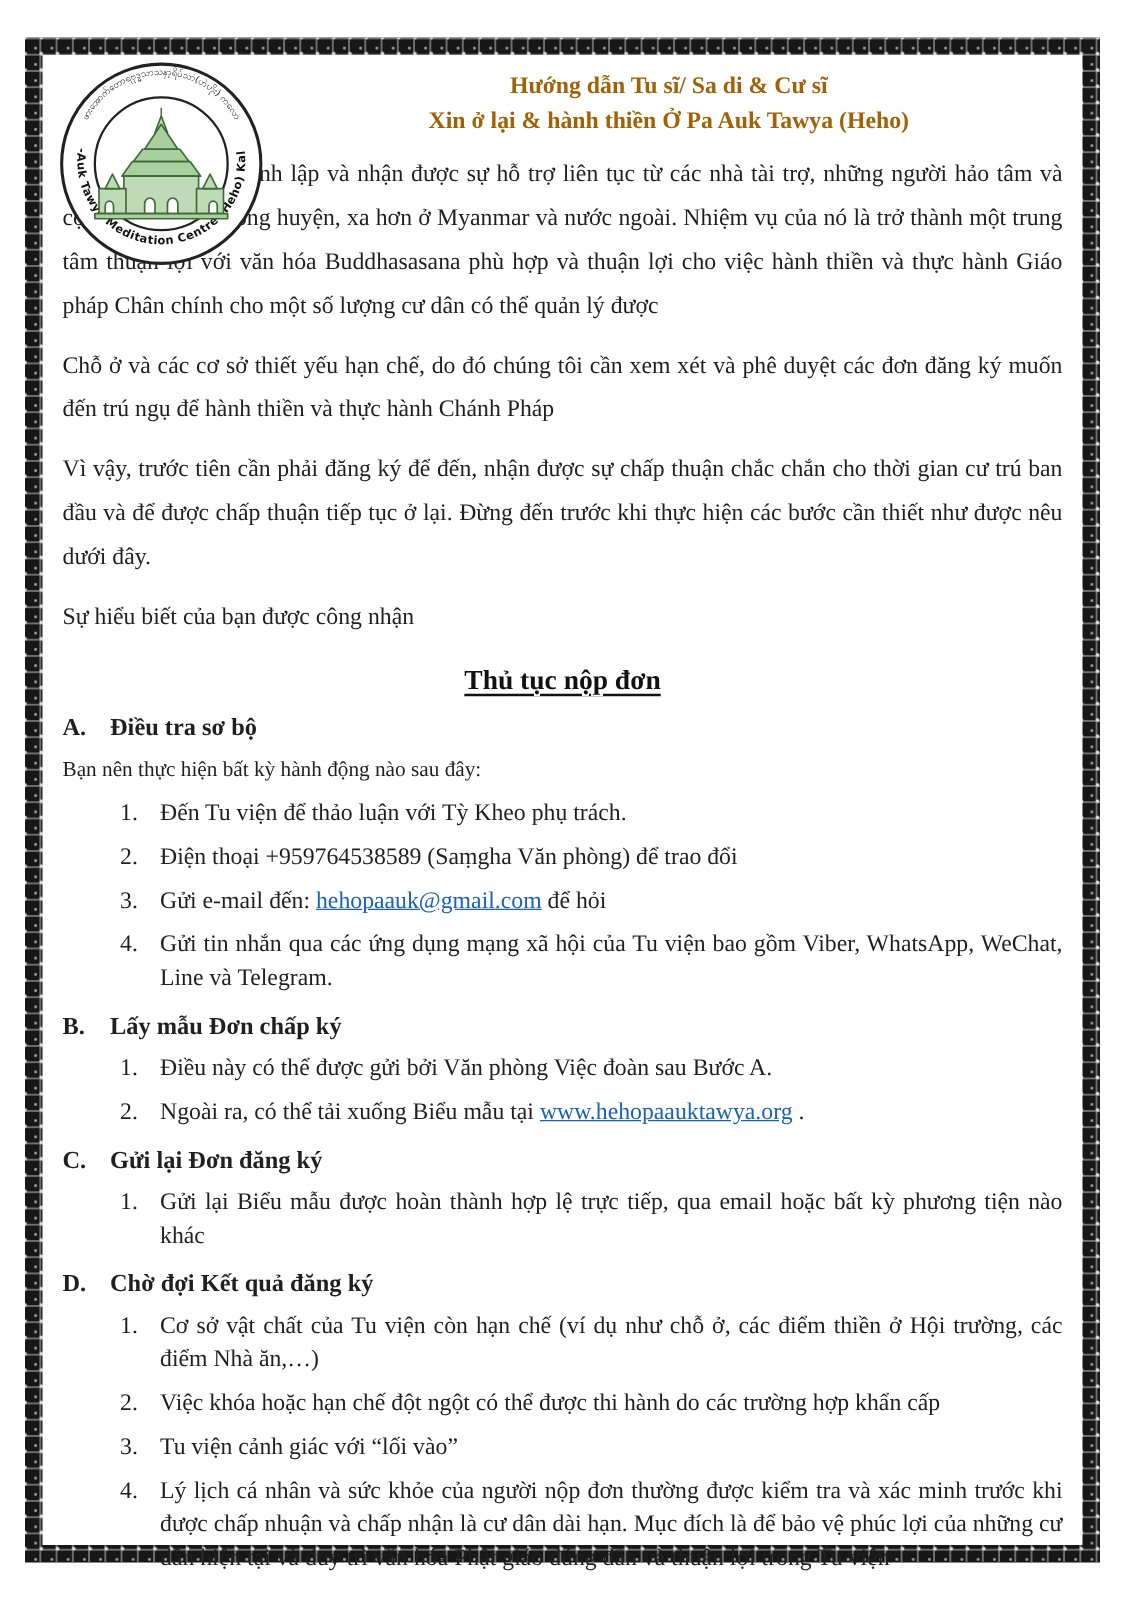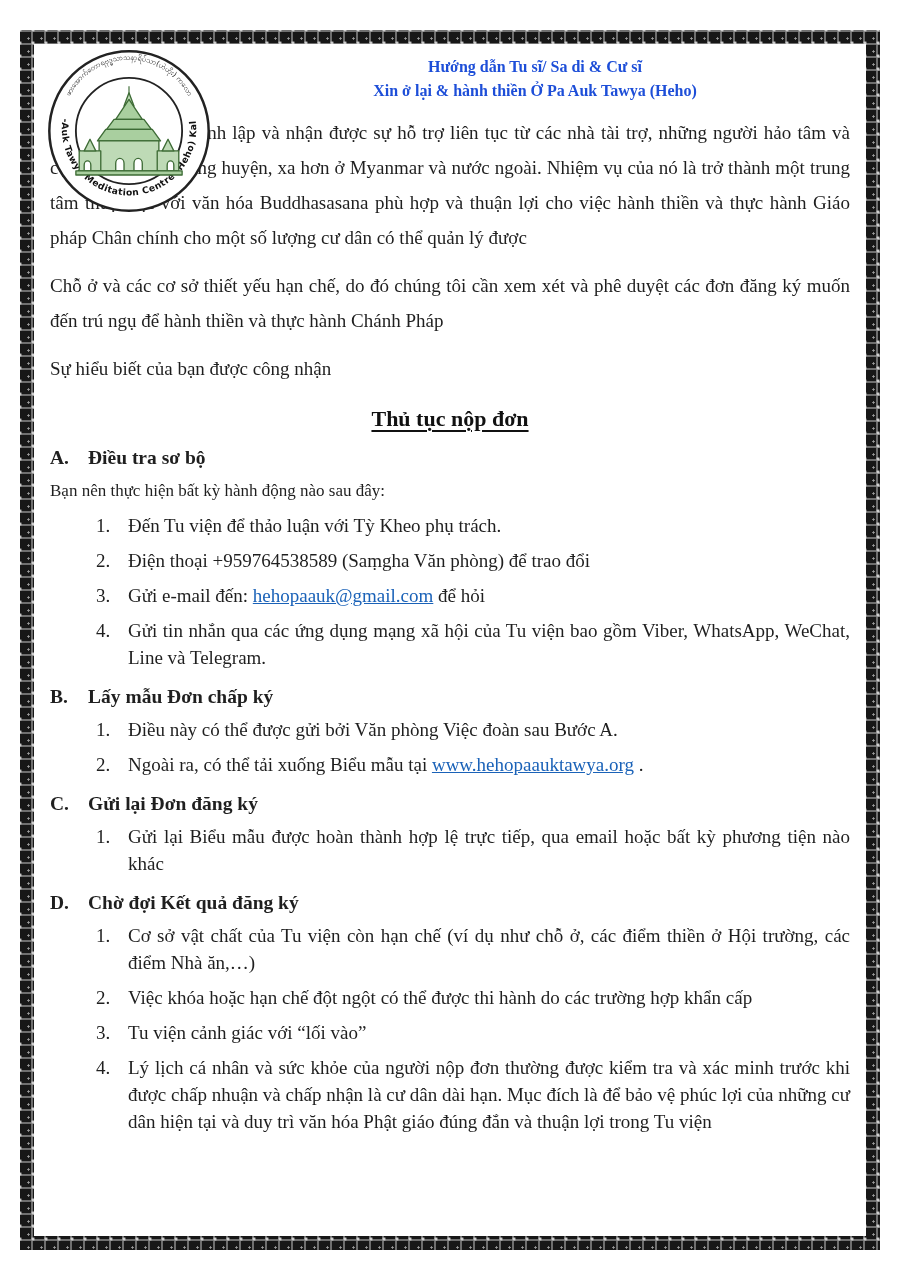--- a/index.html
+++ b/index.html
@@ -10,21 +10,21 @@
       radial-gradient(circle,#d9d9d9 1.2px,transparent 1.8px),
       radial-gradient(circle,#9a9a9a .9px,transparent 1.4px),
       repeating-linear-gradient(90deg,transparent 0 11.5px,#6f6f6f 11.5px 13px),
       repeating-linear-gradient(0deg,#171717 0 11.5px,#6f6f6f 11.5px 13px);
     background-size:13px 13px,13px 13px,13px 13px,13px 13px;
     background-position:6.5px 6.5px,2px 2px,0 0,0 0;
   }
   .inner{position:absolute;inset:14px;background:#fff;padding:14px 16px;box-sizing:border-box;}
   .logo{position:absolute;left:12px;top:4px;width:166px;height:166px;}
   .titles{margin-left:170px;text-align:center;}
-  .title-line{font-size:16px;font-weight:bold;color:#1d4ed8;line-height:1.15;}
+  .title-line{font-size:19px;font-weight:bold;color:#a16207;line-height:1.15;}
   .title-line.second{margin-top:6px;}
   .center-heading{font-size:22px;font-weight:bold;text-align:center;text-decoration:underline;text-underline-offset:4px;text-decoration-thickness:2px;color:#111;}
   .h-intro{margin-top:32px;}
   .h-proc{margin-top:20px;margin-bottom:12px;}
   .para{font-size:19px;line-height:35px;text-align:justify;margin-top:13px;}
   .para.first{margin-top:14px;}
   .sec-title{font-size:19.5px;font-weight:bold;margin-top:15px;display:flex;}
   .sec-title .lbl{width:38px;flex:none;}
   .lead{font-size:17px;line-height:27px;text-align:justify;margin-top:8px;}
   .oli{display:flex;font-size:19px;line-height:27px;margin-top:8px;padding-left:46px;}
@@ -74,20 +74,21 @@
       </svg>
     </div>
 
     <div class="titles">
       <div class="title-line">Hướng dẫn Tu sĩ/ Sa di &amp; Cư sĩ</div>
       <div class="title-line second">Xin ở lại &amp; hành thiền Ở Pa Auk Tawya (Heho)</div>
     </div>
 
     <div class="para first">Tu viện đã được thành lập và nhận được sự hỗ trợ liên tục từ các nhà tài trợ, những người hảo tâm và cộng đồng cư sĩ trong huyện, xa hơn ở Myanmar và nước ngoài. Nhiệm vụ của nó là trở thành một trung tâm thuận lợi với văn hóa Buddhasasana phù hợp và thuận lợi cho việc hành thiền và thực hành Giáo pháp Chân chính cho một số lượng cư dân có thể quản lý được</div>
     <div class="para">Chỗ ở và các cơ sở thiết yếu hạn chế, do đó chúng tôi cần xem xét và phê duyệt các đơn đăng ký muốn đến trú ngụ để hành thiền và thực hành Chánh Pháp</div>
+    <div class="para">Vì vậy, trước tiên cần phải đăng ký để đến, nhận được sự chấp thuận chắc chắn cho thời gian cư trú ban đầu và để được chấp thuận tiếp tục ở lại. Đừng đến trước khi thực hiện các bước cần thiết như được nêu dưới đây.</div>
     <div class="para">Sự hiểu biết của bạn được công nhận</div>
 
     <div class="center-heading h-proc">Thủ tục nộp đơn</div>
 
     <div class="sec-title">
       <span class="lbl">A.</span>
       <span>Điều tra sơ bộ</span>
     </div>
     <div class="lead">Bạn nên thực hiện bất kỳ hành động nào sau đây:</div>
     <div class="oli">

